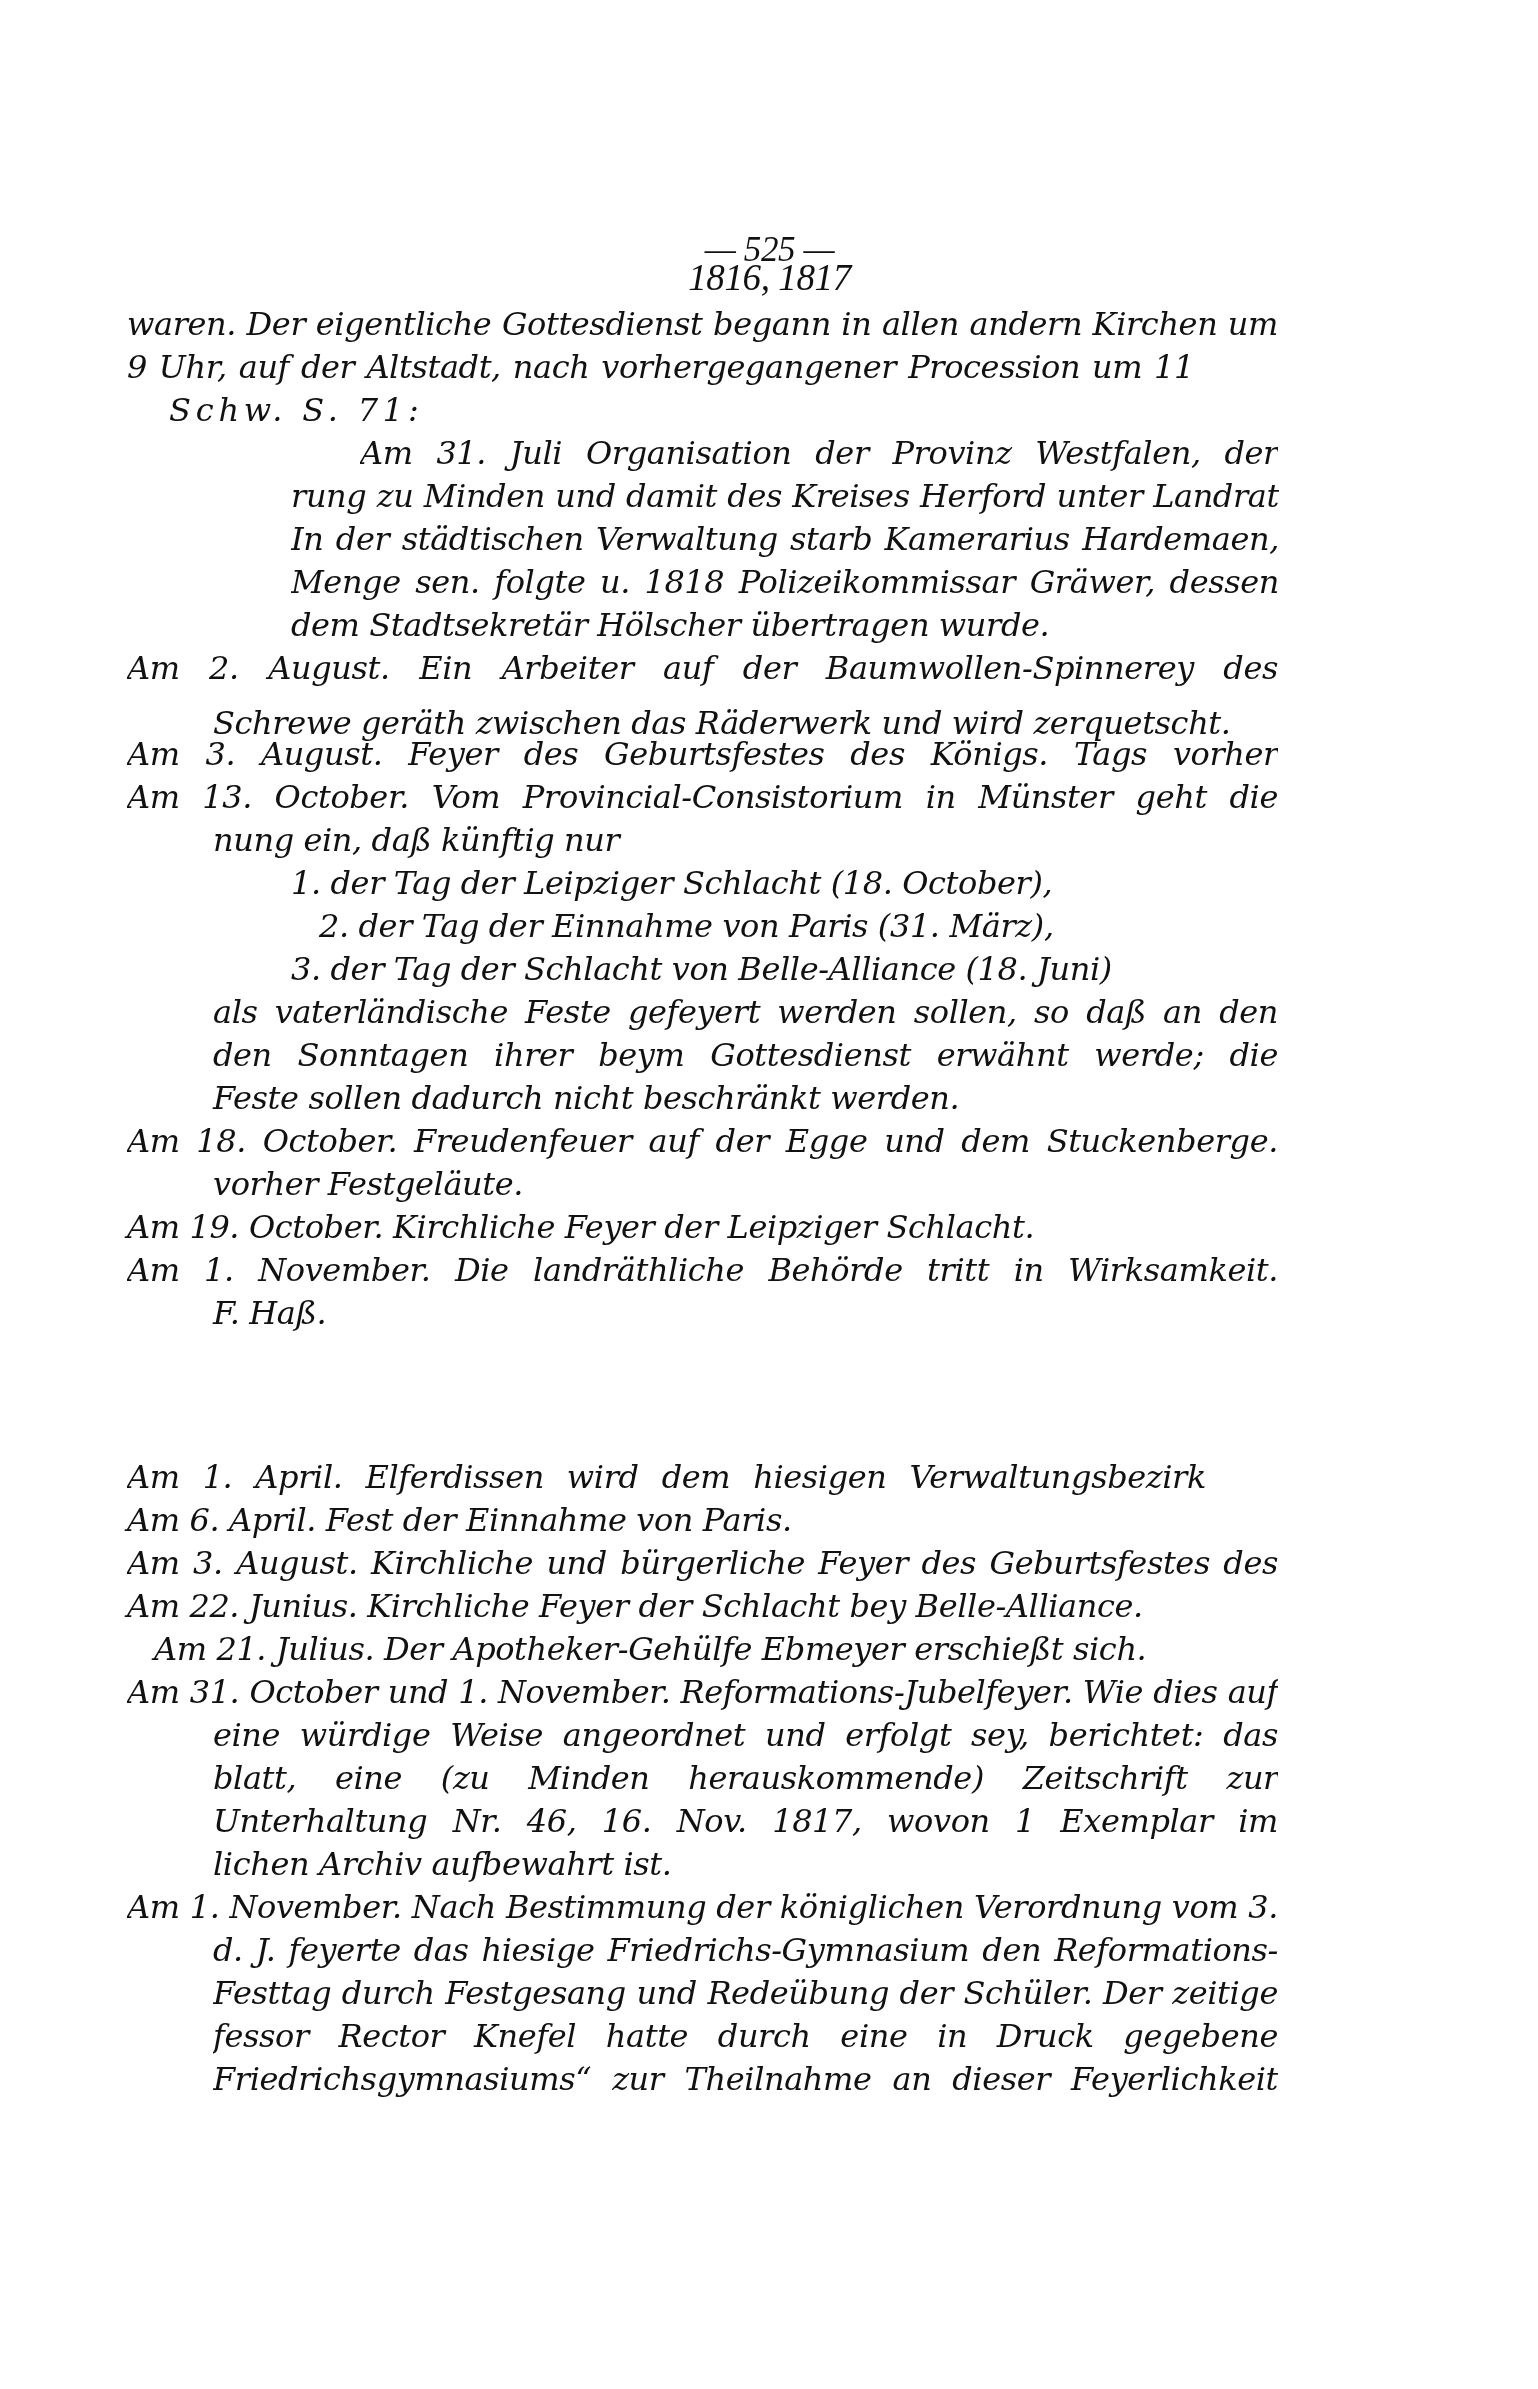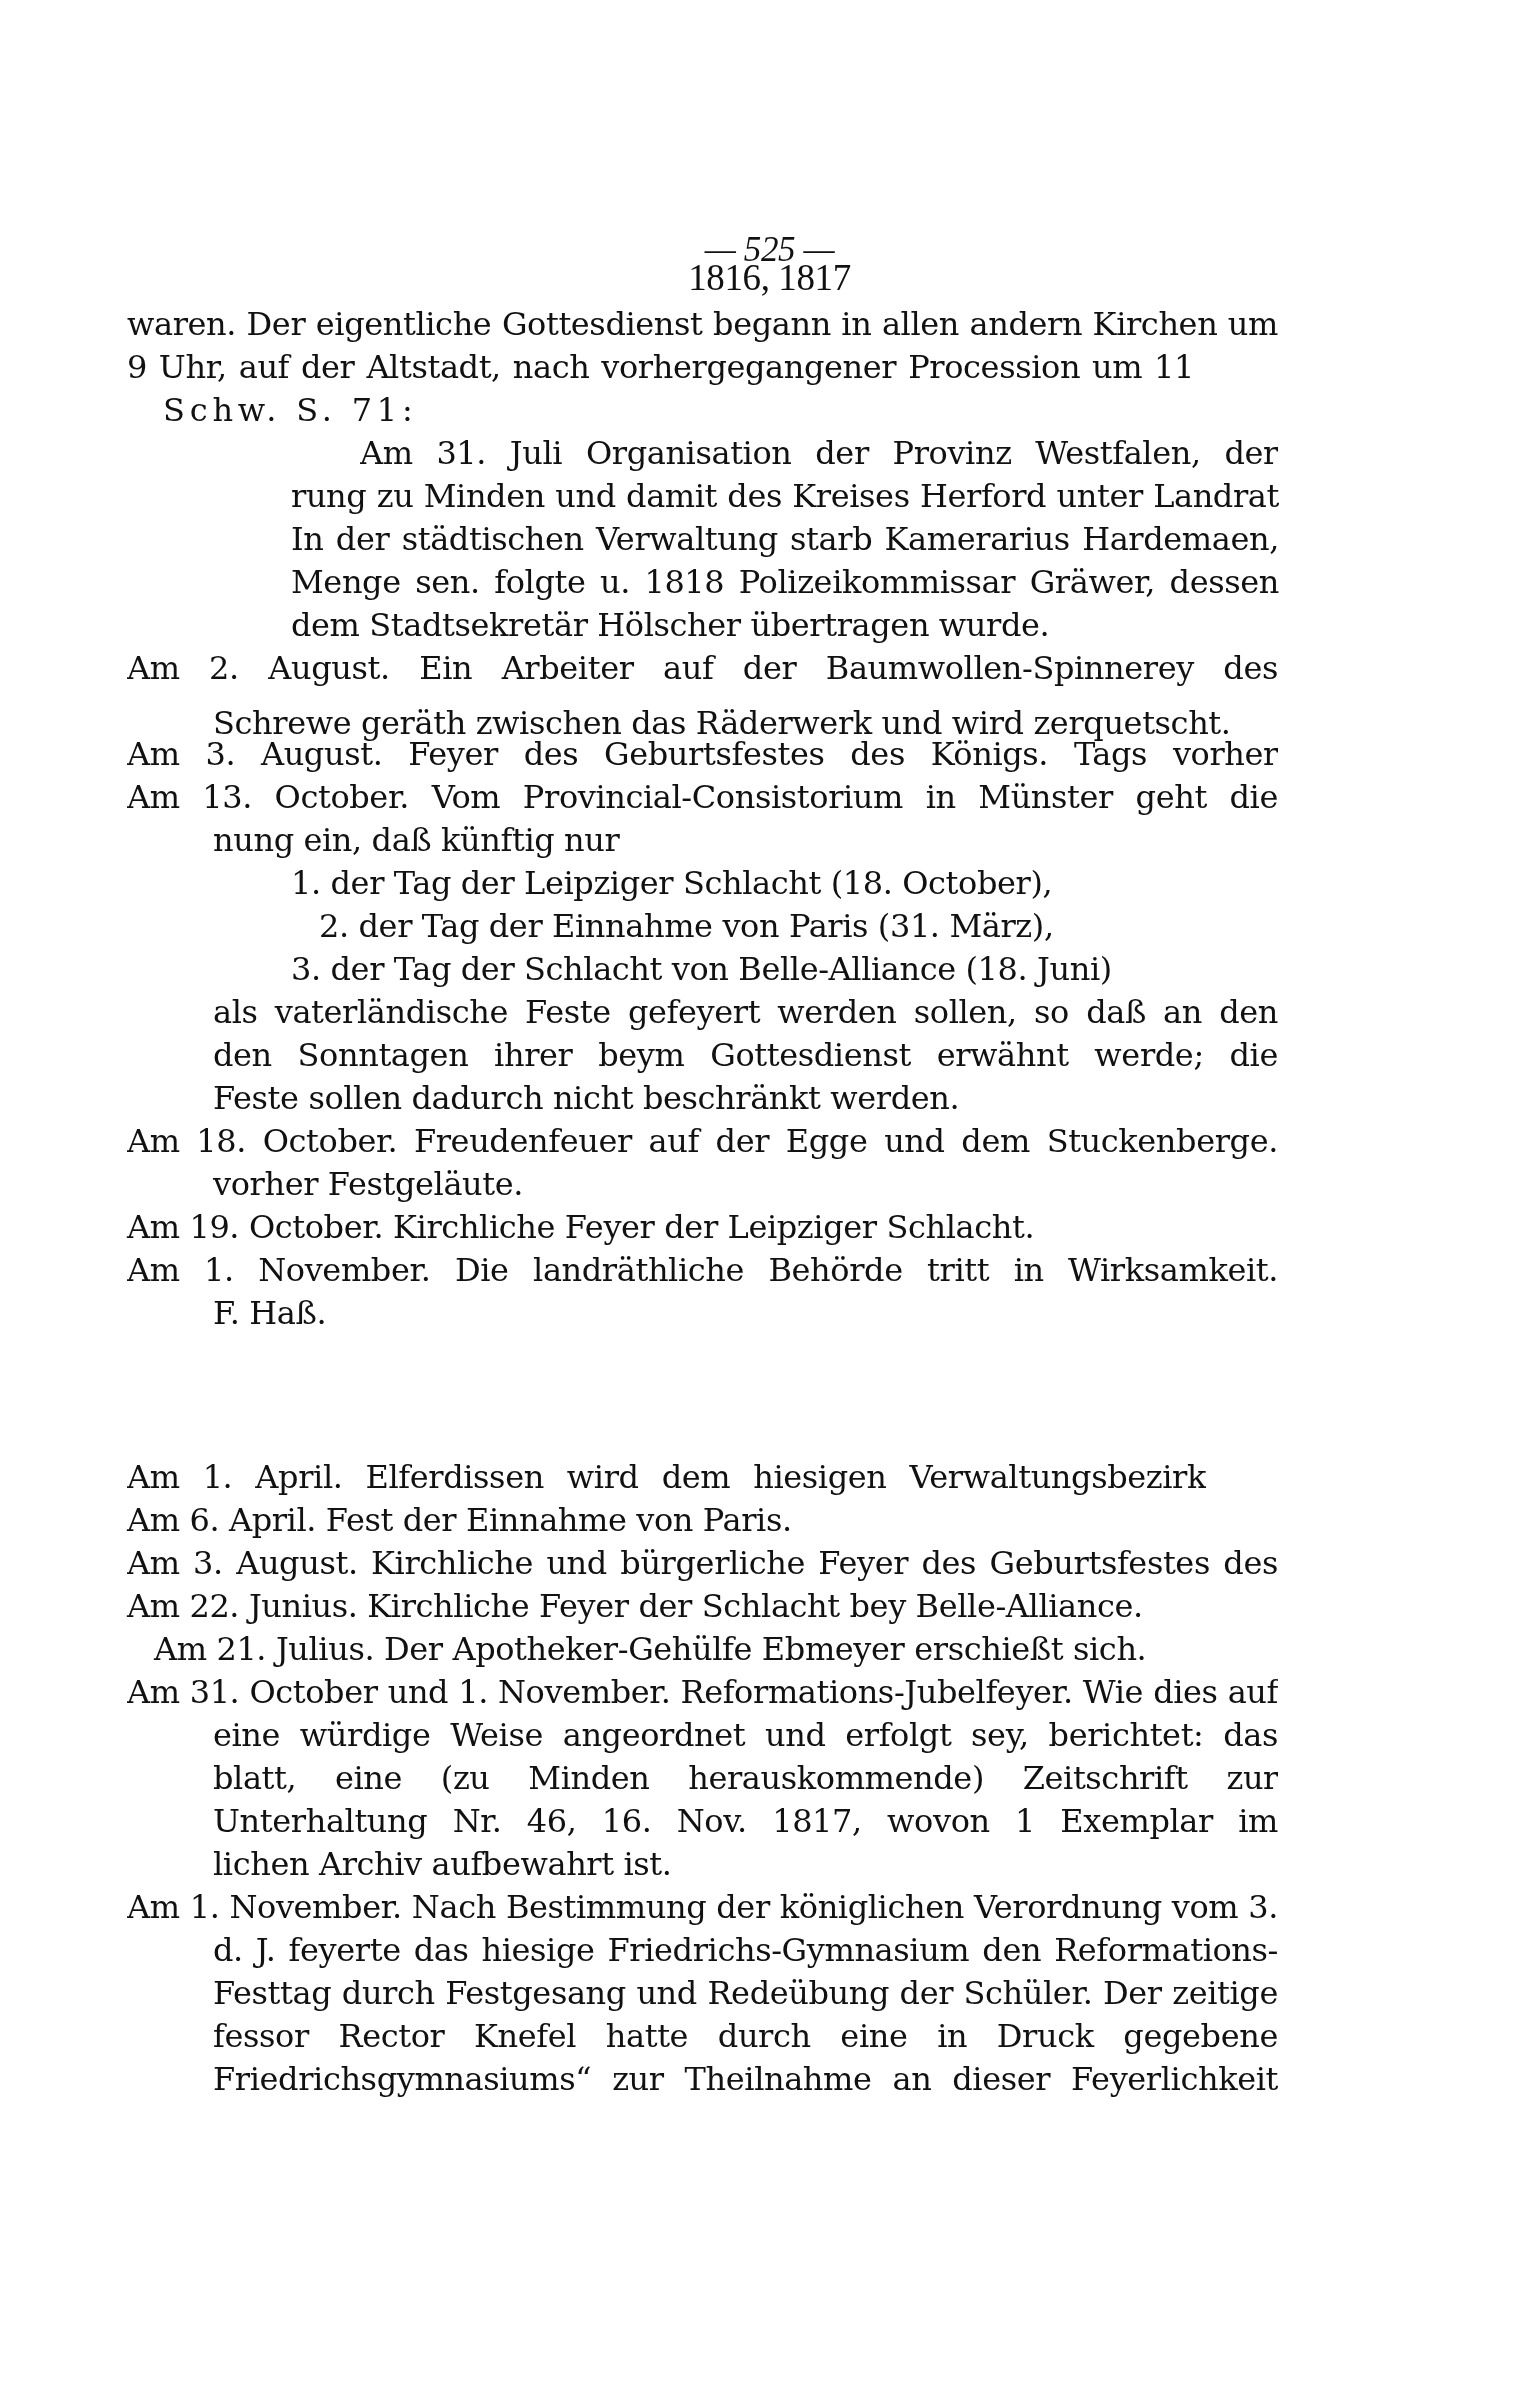--- a/index.html
+++ b/index.html
@@ -1,23 +1,23 @@
 <!DOCTYPE html>
 <html style="font-size:12.7px"><head>
 <meta charset="utf-8">
 <style>
   html, body { margin: 0; padding: 0; background: #ffffff; }
   body { width: 1539px; height: 2389px; position: relative; overflow: hidden; }
   .page { position: absolute; left: 0; top: 0; width: 1539px; height: 2389px; background: #ffffff; color: #111; font-family: "DejaVu Serif", "Liberation Serif", serif; }
-  .line { position: absolute; font-size: 32px; line-height: 43px; height: 43px; white-space: nowrap; letter-spacing: -0.4px; }
+  .line { position: absolute; font-size: 32px; line-height: 43px; height: 43px; white-space: nowrap; letter-spacing: -0.4px; font-style: italic; }
   .just { text-align: justify; text-align-last: justify; white-space: normal; overflow: hidden; }
   .center { text-align: center; left: 0; width: 1539px; }
   .pagenum { font-family: "Liberation Serif", serif; font-style: italic; font-size: 35px; }
   .yearhead { font-family: "Liberation Serif", serif; font-size: 37px; }
-  .spaced { letter-spacing: 4.8px; }
+  .spaced { letter-spacing: 4.8px; margin-left: 6px; }
 </style>
 </head>
 <body>
 
 <div class="page">
   <div class="line center pagenum" style="top:188px;margin-top:40px;">— 525 —</div>
   <div class="line center yearhead" style="top:256px;">1816, 1817</div>
 
   <div id="sec1816">
       <div class="line just" style="left: 127px; top: 303px; width: 1151px;">waren. Der eigentliche Gottesdienst begann in allen andern Kirchen um</div>

